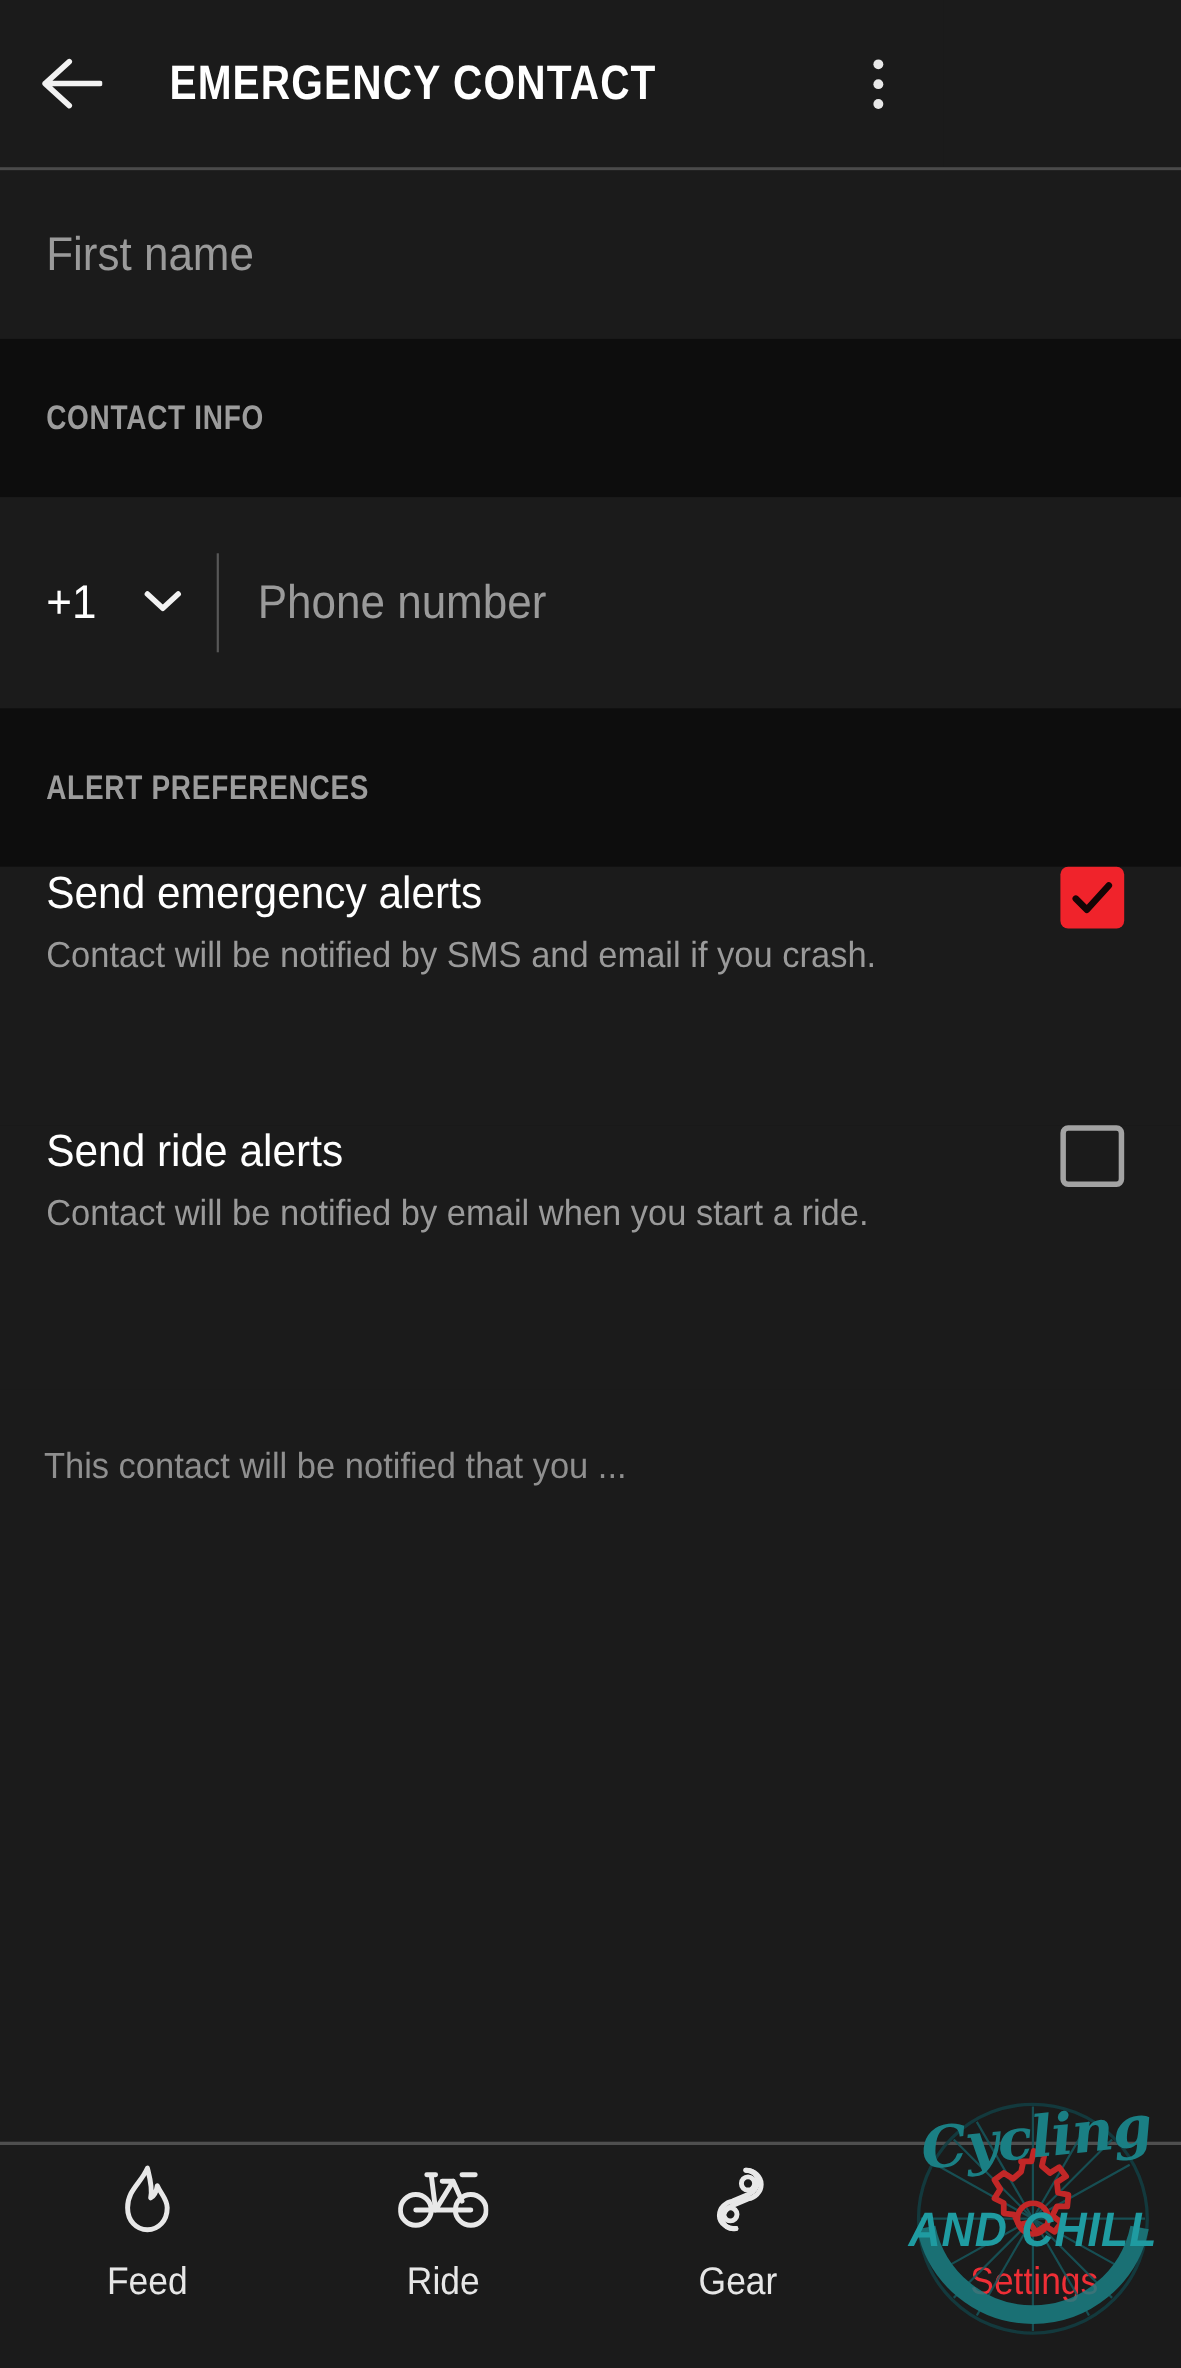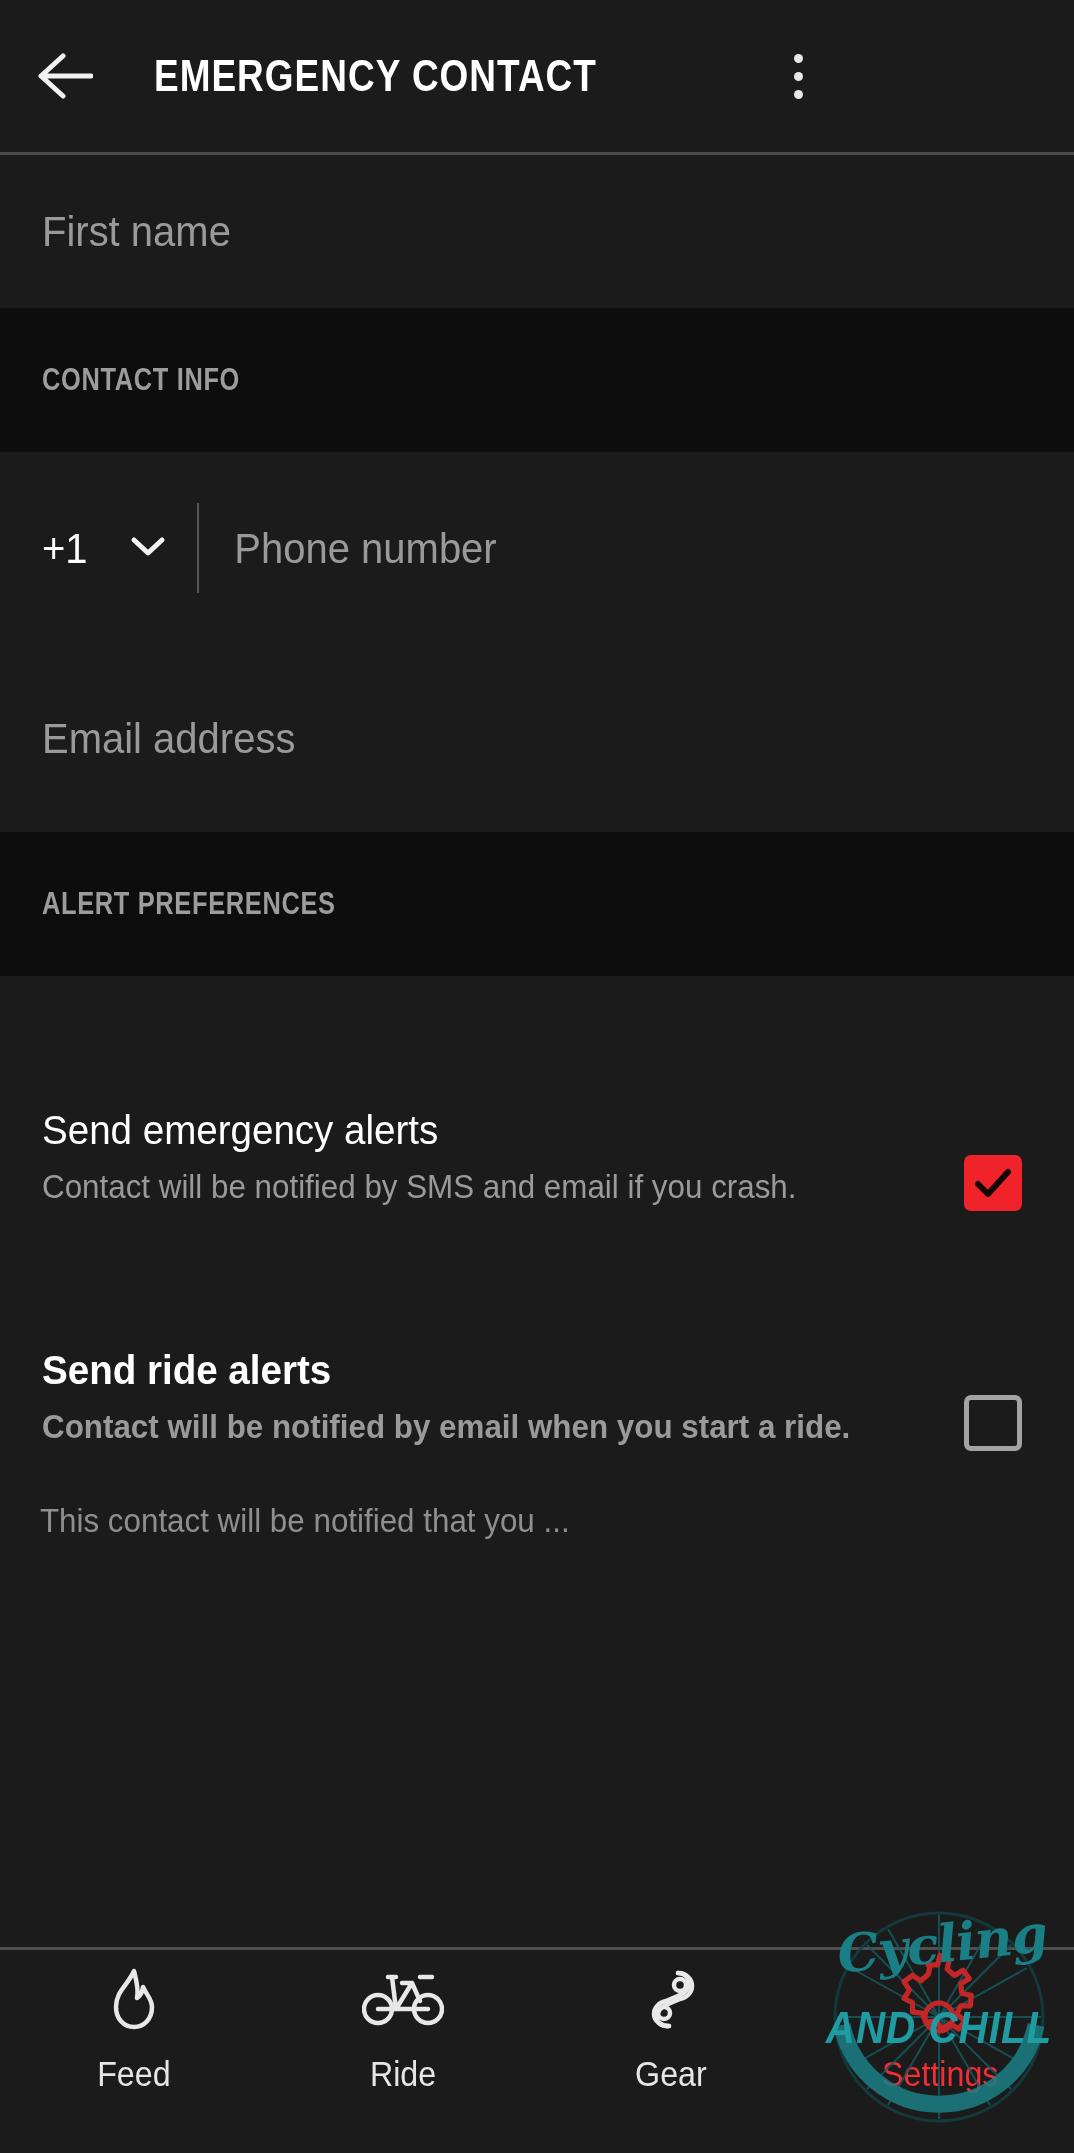--- a/index.html
+++ b/index.html
@@ -159,21 +159,21 @@
     transform-origin: left center;
     white-space: nowrap;
   }
 
   .email-field { height: 188px; }
 
   
   .alert-row {
     background: #1b1b1b;
     display: flex;
-    align-items: flex-end;
+    align-items: flex-start;
     padding: 0 42px 0 42px;
     min-height: 200px;
   }
   .alert-texts { flex: 1; padding-right: 20px; }
   .alert-title {
     color: #ffffff;
     font-size: 41px;
     font-family: "Liberation Sans Narrow", "Liberation Sans", sans-serif;
     transform: scaleX(0.94);
     transform-origin: left center;
@@ -197,21 +197,21 @@
     margin-right: 10px;
     cursor: pointer;
     display: flex;
     align-items: center;
     justify-content: center;
   }
   .cbox.checked { background: #f0232b; }
   .cbox.unchecked { border: 5px solid #a3a3a3; background: transparent; }
 
   .alert-row-1 { height: 235px; }
-  .alert-row-2 { height: 240px; font-weight: bold; }
+  .alert-row-2 { height: 240px; }
 
   .tail-note {
     padding: 46px 42px 0 42px;
     color: #8f8f8f;
     font-size: 33px;
     line-height: 48px;
     font-family: "Liberation Sans Narrow", "Liberation Sans", sans-serif;
     transform: scaleX(0.95);
     transform-origin: left center;
     width: 105%;
@@ -335,23 +335,20 @@
             <path d="M5 6 L19 19 L33 6" stroke="#f2f2f2" stroke-width="5" fill="none" stroke-linecap="round" stroke-linejoin="round"></path>
           </svg>
         </span>
       </div>
       <div class="vdiv"></div>
       <div class="phone-input">
         <span>Phone number</span>
       </div>
     </div>
 
-    <div class="field email-field">
-      <span class="placeholder">Email address</span>
-    </div>
 
     <div class="section-head">
       <span class="label">ALERT PREFERENCES</span>
     </div>
 
     <div class="alert-row alert-row-1">
       <div class="alert-texts">
         <div class="alert-title">Send emergency alerts</div>
         <div class="alert-sub">Contact will be notified by SMS and email if you crash.</div>
       </div>

